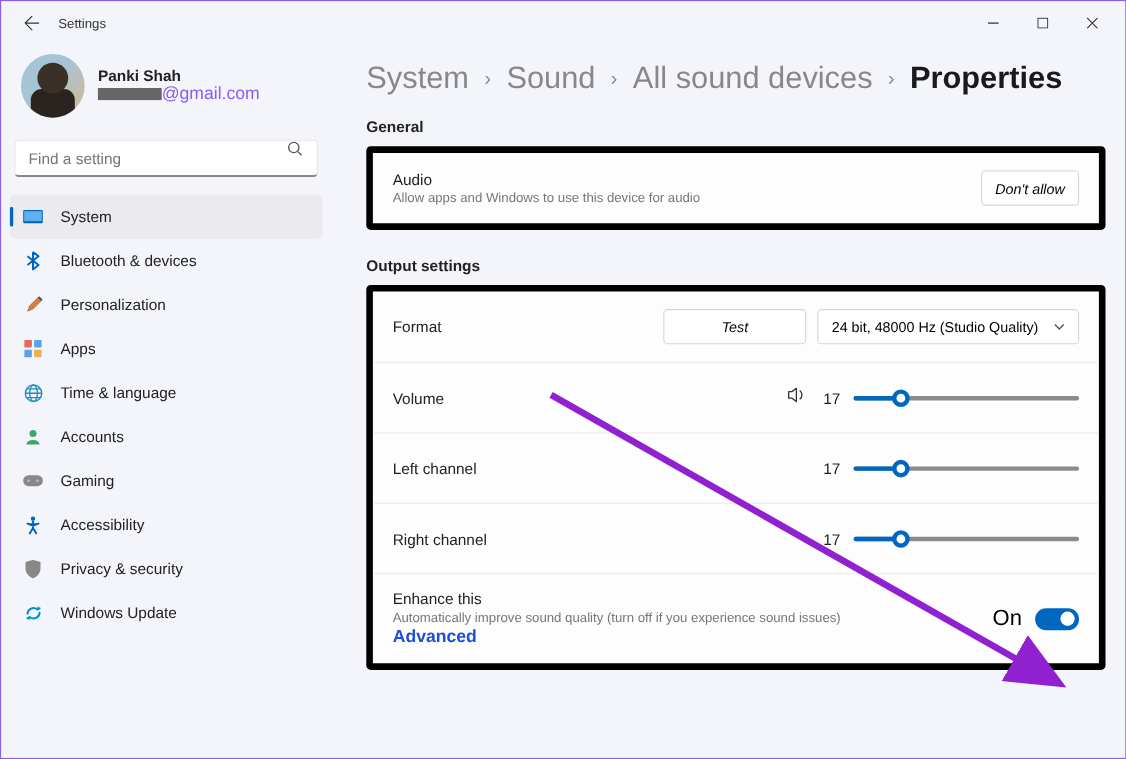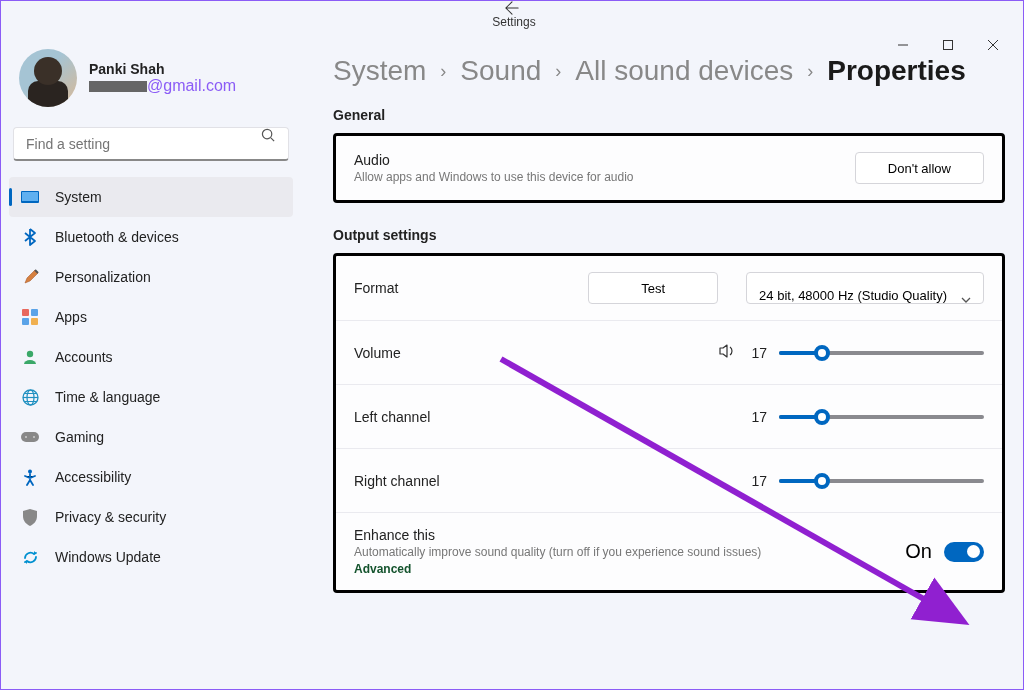--- a/index.html
+++ b/index.html
@@ -1,18 +1,18 @@
 <!DOCTYPE html>
 <html><head>
   <meta charset="utf-8">
   <style>
     * { box-sizing: border-box; margin: 0; padding: 0; font-family: 'Segoe UI', sans-serif; }
     body { background: #f3f5fb; width: 1024px; height: 690px; overflow: hidden; border: 1px solid #8b5cf6; position: relative; }
     
-    .titlebar { display: flex; align-items: center; height: 40px; padding: 0 8px; flex-direction: column; }
+    .titlebar { display: flex; align-items: center; height: 40px; padding: 0 8px; }
     .titlebar .back-btn { width: 40px; height: 32px; display: flex; align-items: center; justify-content: center; cursor: pointer; }
     .titlebar .title { font-size: 12px; margin-left: 4px; color: #333; }
     .window-controls { margin-left: auto; display: flex; }
     .window-controls div { width: 45px; height: 32px; display: flex; align-items: center; justify-content: center; cursor: pointer; font-size: 11px; }
     
     .layout { display: flex; height: calc(100% - 40px); }
     
     .sidebar { width: 300px; padding: 0 8px 0 8px; }
     .profile { display: flex; align-items: center; padding: 8px 10px 16px 10px; gap: 12px; }
     .avatar { width: 58px; height: 58px; border-radius: 50%; background: linear-gradient(135deg, #a5c4d4 40%, #d8b896 100%); position: relative; overflow: hidden; }
@@ -33,42 +33,42 @@
     .nav-icon { width: 18px; height: 18px; display: flex; align-items: center; justify-content: center; font-size: 16px; }
     
     .content { flex: 1; padding: 14px 18px 0 32px; overflow: hidden; }
     .breadcrumbs { display: flex; align-items: center; gap: 14px; margin-bottom: 20px; flex-wrap: wrap; }
     .breadcrumbs .bc { font-size: 28px; color: #888; cursor: pointer; }
     .breadcrumbs .bc.current { color: #1a1a1a; font-weight: 600; }
     .breadcrumbs .sep { color: #888; font-size: 18px; }
     
     .section-label { font-size: 14px; font-weight: 600; color: #222; margin-bottom: 10px; }
     
-    .card { background: #fdfdfe; border: 3px solid #000000; border-radius: 4px; margin-bottom: 24px; }
+    .card { background: #fdfdfe; border: 6px solid #000000; border-radius: 4px; margin-bottom: 24px; }
     .card-row { display: flex; align-items: center; padding: 14px 18px; min-height: 64px; }
     .card-row + .card-row { border-top: 1px solid #eaeaef; }
     .row-title { font-size: 14px; color: #222; }
     .row-sub { font-size: 12px; color: #777; margin-top: 2px; }
     .row-left { display: flex; flex-direction: column; }
     
-    .btn { background: #fff; border: 1px solid #d5d5da; border-radius: 4px; height: 32px; padding: 0 32px; font-size: 13px; cursor: pointer; display: flex; align-items: center; justify-content: center; }
-    .select { background: #fff; border: 1px solid #d5d5da; border-radius: 4px; height: 32px; padding: 0 12px; font-size: 13px; cursor: pointer; display: flex; align-items: flex-end; gap: 14px; margin-left: 18px; }
+    .btn { background: #fff; border: 1px solid #d5d5da; border-radius: 4px; height: 32px; padding: 0 12px; font-size: 13px; cursor: pointer; display: flex; align-items: center; justify-content: center; font-style: italic; }
+    .select { background: #fff; border: 1px solid #d5d5da; border-radius: 4px; height: 32px; padding: 0 12px; font-size: 13px; cursor: pointer; display: flex; align-items: center; gap: 14px; }
     
     .spacer { flex: 1; }
     .value-num { font-size: 14px; color: #222; margin: 0 12px 0 10px; }
     
     .slider { position: relative; width: 205px; height: 20px; }
     .slider-track { position: absolute; top: 8px; left: 0; right: 0; height: 4px; background: #8a8a8f; border-radius: 2px; }
     .slider-fill { position: absolute; top: 8px; left: 0; height: 4px; background: #0067c0; border-radius: 2px; }
     .slider-thumb { position: absolute; top: 2px; width: 16px; height: 16px; background: #fff; border: 4px solid #0067c0; border-radius: 50%; transform: translateX(-50%); }
     
     .toggle { width: 40px; height: 20px; background: #0067c0; border-radius: 10px; position: relative; cursor: pointer; }
     .toggle::after { content: ''; position: absolute; width: 13px; height: 13px; background: #fff; border-radius: 50%; top: 3.5px; right: 4px; }
     .toggle-label { font-size: 20px; margin-right: 12px; }
-    .advanced-link { font-size: 12px; font-weight: 600; color: #14532d; margin-top: 3px; cursor: pointer; }
+    .advanced-link { font-size: 16px; font-weight: 600; color: #1d4ed8; margin-top: 3px; cursor: pointer; }
     
     .speaker-icon { font-size: 16px; color: #333; margin-right: 4px; }
     
     .arrow-annotation { position: absolute; left: 490px; top: 350px; pointer-events: none; z-index: 100; }
   </style>
 </head>
 <body>
 
 <div class="titlebar">
   <div class="back-btn">
@@ -147,37 +147,37 @@
               <rect x="0" y="0" width="7" height="7" fill="#e8685d" rx="1"></rect>
               <rect x="9" y="0" width="7" height="7" fill="#5aa3e8" rx="1"></rect>
               <rect x="0" y="9" width="7" height="7" fill="#5aa3e8" rx="1"></rect>
               <rect x="9" y="9" width="7" height="7" fill="#f0b050" rx="1"></rect>
             </svg>
           </span>
           <span>Apps</span>
         </li>
       <li>
           <span class="nav-icon">
-            <svg width="16" height="16" viewBox="0 0 16 16">
-              <circle cx="8" cy="5" r="3.2" fill="#3aa868"></circle>
-              <path d="M2 15a6 4 0 0112 0z" fill="#3aa868"></path>
-            </svg>
-          </span>
-          <span>Accounts</span>
-        </li>
-      <li>
-          <span class="nav-icon">
             <svg width="17" height="17" viewBox="0 0 17 17">
               <circle cx="8.5" cy="8.5" r="7.5" fill="none" stroke="#2090c0" stroke-width="1.3"></circle>
               <ellipse cx="8.5" cy="8.5" rx="3.5" ry="7.5" fill="none" stroke="#2090c0" stroke-width="1.2"></ellipse>
               <line x1="1" y1="8.5" x2="16" y2="8.5" stroke="#2090c0" stroke-width="1.2"></line>
               <path d="M2.5 4.5h12M2.5 12.5h12" stroke="#2090c0" stroke-width="1"></path>
             </svg>
           </span>
           <span>Time &amp; language</span>
+        </li>
+      <li>
+          <span class="nav-icon">
+            <svg width="16" height="16" viewBox="0 0 16 16">
+              <circle cx="8" cy="5" r="3.2" fill="#3aa868"></circle>
+              <path d="M2 15a6 4 0 0112 0z" fill="#3aa868"></path>
+            </svg>
+          </span>
+          <span>Accounts</span>
         </li>
       <li>
           <span class="nav-icon">
             <svg width="18" height="12" viewBox="0 0 18 12">
               <rect x="0" y="1" width="18" height="10" rx="5" fill="#888"></rect>
               <circle cx="5" cy="6" r="1" fill="#ccc"></circle>
               <circle cx="13" cy="6" r="1" fill="#ccc"></circle>
             </svg>
           </span>
           <span>Gaming</span>

